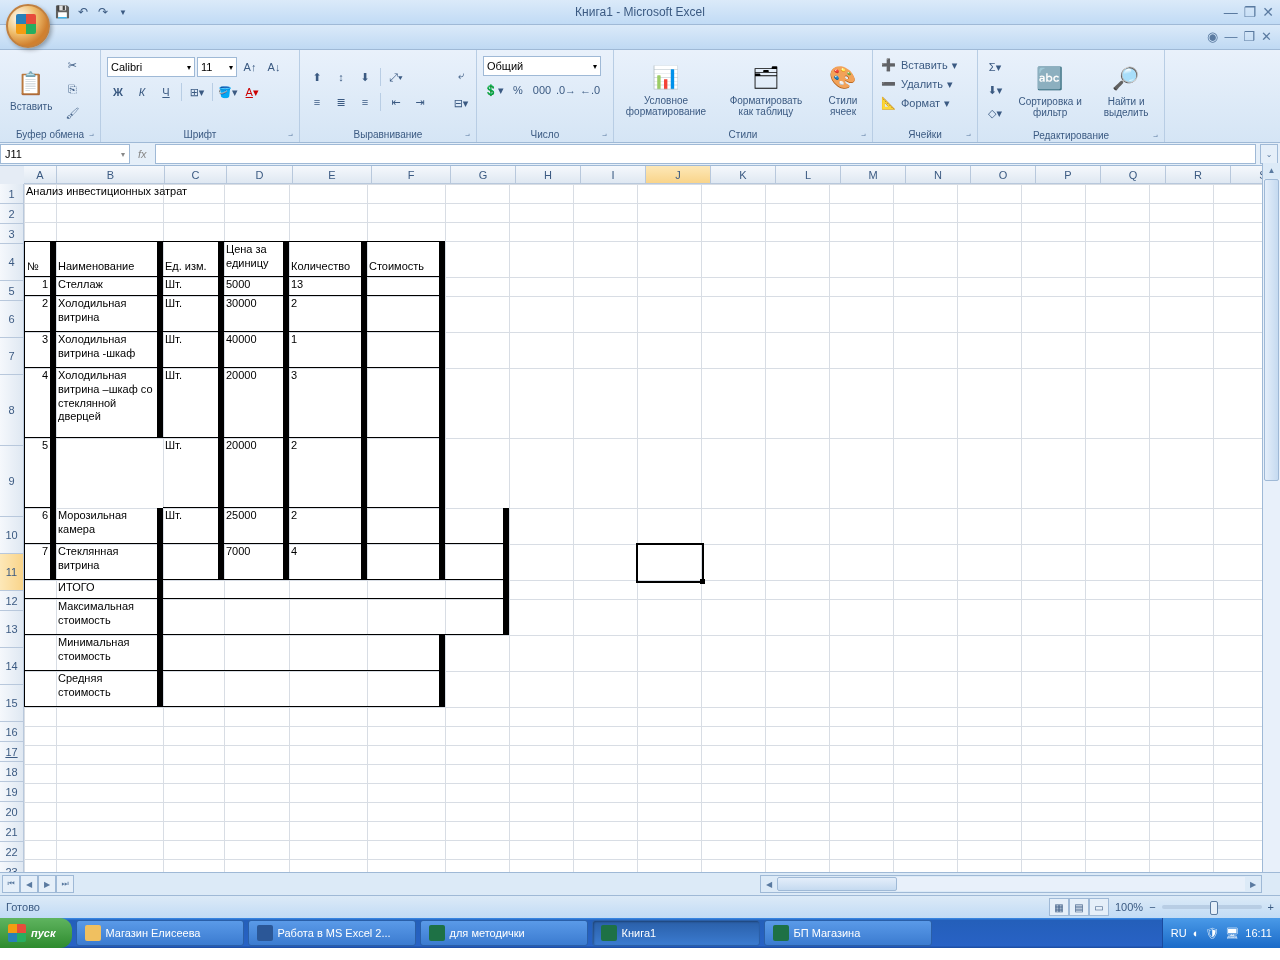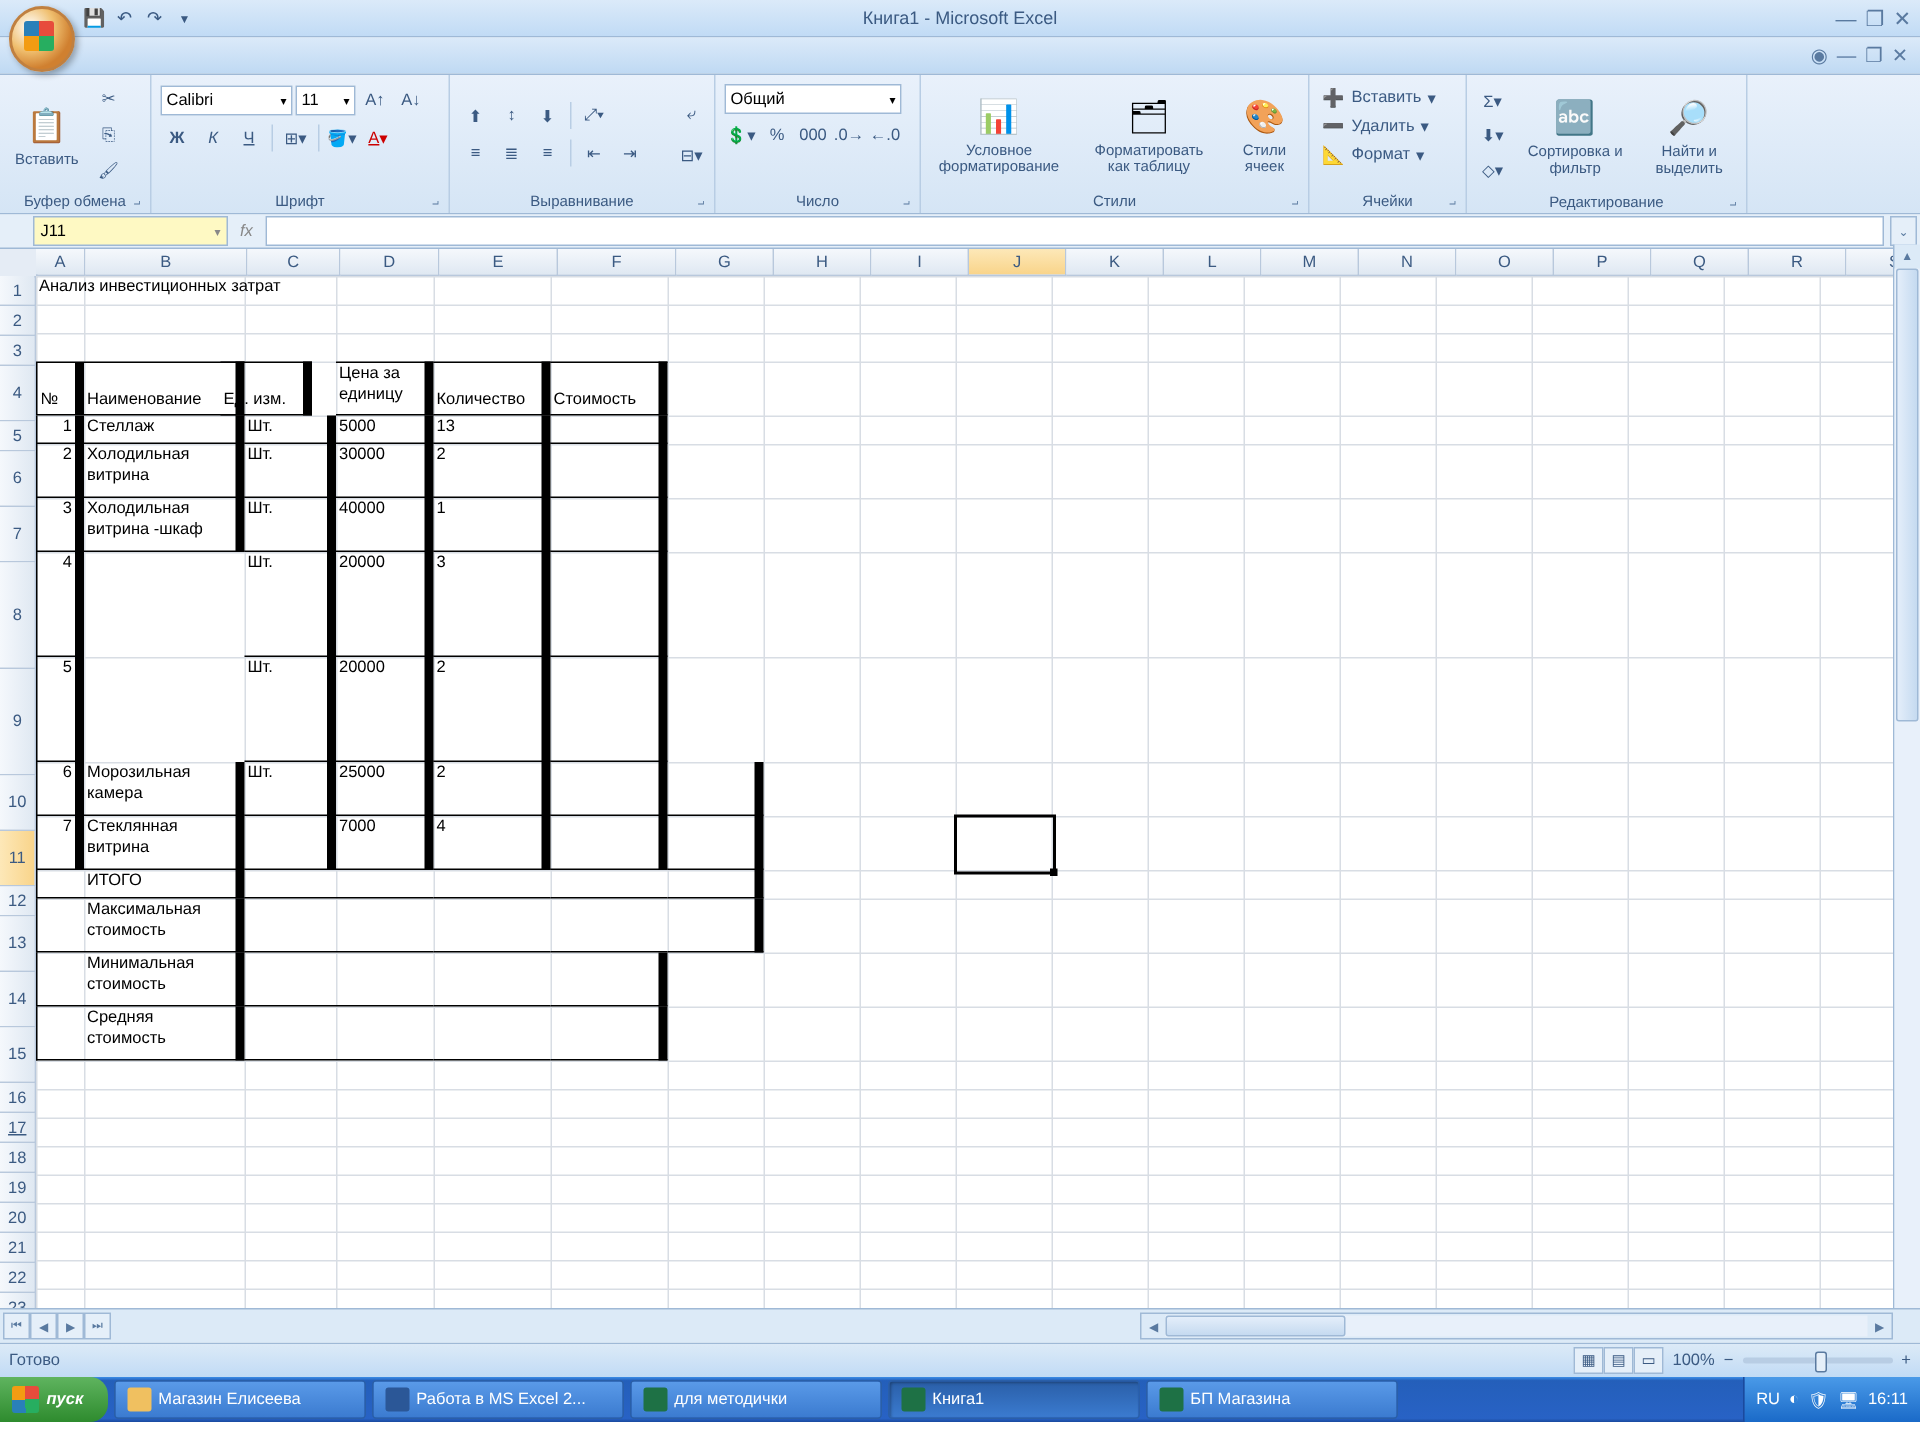--- a/index.html
+++ b/index.html
@@ -27,21 +27,21 @@
 .small-btn{width:20px;height:20px;border:1px solid transparent;display:flex;align-items:center;justify-content:center;font-size:11px;color:#3b5a82;cursor:pointer}
 .font-name{width:80px;height:18px;border:1px solid #9fb9d6;background:#fff;font-size:11px;padding:0 3px;display:flex;align-items:center;justify-content:space-between}
 .font-size{width:32px;height:18px;border:1px solid #9fb9d6;background:#fff;font-size:11px;padding:0 3px;display:flex;align-items:center;justify-content:space-between}
 .number-fmt{width:110px;height:18px;border:1px solid #9fb9d6;background:#fff;font-size:11px;padding:0 3px;display:flex;align-items:center;justify-content:space-between}
 .col{display:flex;flex-direction:column;gap:2px}
 .row{display:flex;gap:2px;align-items:center}
 .sep{width:1px;height:18px;background:#b8cde4;margin:0 2px}
 .menu-item{display:flex;align-items:center;gap:4px;font-size:11px;color:#3b5a82;padding:1px 2px;cursor:pointer}
 .menu-item .mi-icon{width:16px;height:16px;display:flex;align-items:center;justify-content:center;font-size:12px}
 .fx-bar{height:22px;background:#e5eff9;border-bottom:1px solid #9fb9d6;display:flex;align-items:center}
-.name-box{width:120px;height:18px;border:1px solid #9fb9d6;background:#fef9c3;margin-left:22px;padding:0 4px;display:flex;align-items:center;justify-content:space-between;font-size:11px}
+.name-box{width:120px;height:18px;border:1px solid #9fb9d6;background:#ffffff;padding:0 4px;display:flex;align-items:center;justify-content:space-between;font-size:11px}
 .fx-lbl{margin:0 8px;font-style:italic;color:#888}
 .fx-input{flex:1;height:18px;border:1px solid #9fb9d6;background:#fff;margin-right:4px}
 .fx-expand{width:16px;height:18px;display:flex;align-items:center;justify-content:center;border:1px solid #9fb9d6;background:#e5eff9;margin-right:2px;font-size:8px;color:#5a7aa0}
 .grid-area{position:relative;height:706px;overflow:hidden;background:#fff}
 .select-all{position:absolute;left:0;top:0;width:24px;height:18px;background:#e5ecf5;border-right:1px solid #b8c8dc;border-bottom:1px solid #b8c8dc}
 .col-headers{position:absolute;left:24px;top:0;height:18px;display:flex}
 .ch{background:linear-gradient(#f5f8fc,#dfe8f2);border-right:1px solid #b8c8dc;border-bottom:1px solid #b8c8dc;text-align:center;font-size:11px;line-height:18px;color:#3b5a82}
 .ch.active{background:linear-gradient(#fde8b8,#f9d48a)}
 .row-headers{position:absolute;left:0;top:18px;width:24px}
 .rh{background:linear-gradient(90deg,#f5f8fc,#dfe8f2);border-right:1px solid #b8c8dc;border-bottom:1px solid #b8c8dc;text-align:center;font-size:11px;color:#3b5a82;display:flex;align-items:center;justify-content:center}
@@ -345,21 +345,21 @@
       <div class="gl-h" style="top: 561px; width: 1253px;"></div>
       <div class="gl-h" style="top: 580px; width: 1253px;"></div>
       <div class="gl-h" style="top: 599px; width: 1253px;"></div>
       <div class="gl-h" style="top: 618px; width: 1253px;"></div>
       <div class="gl-h" style="top: 637px; width: 1253px;"></div>
       <div class="gl-h" style="top: 656px; width: 1253px;"></div>
       <div class="gl-h" style="top: 675px; width: 1253px;"></div>
       <div class="cell " style="left: 0px; top: 0px; width: 200px; height: 19px;">Анализ инвестиционных затрат</div>
       <div class="cell b-t b-l b-b b-r" style="left: 0px; top: 57px; width: 32px; height: 36px; padding-top: 18px;">№</div>
       <div class="cell b-t b-b b-r" style="left: 32px; top: 57px; width: 107px; height: 36px; padding-top: 18px;">Наименование</div>
-      <div class="cell b-t b-b b-r" style="left: 123px; top: 57px; width: 61px; height: 36px; padding-top: 18px;">Ед. изм.</div>
+      <div class="cell b-t b-b b-r" style="left: 139px; top: 57px; width: 61px; height: 36px; padding-top: 18px;">Ед. изм.</div>
       <div class="cell b-t b-b b-r" style="left: 200px; top: 57px; width: 65px; height: 36px;">Цена за единицу</div>
       <div class="cell b-t b-b b-r" style="left: 265px; top: 57px; width: 78px; height: 36px; padding-top: 18px;">Количество</div>
       <div class="cell b-t b-b b-r" style="left: 343px; top: 57px; width: 78px; height: 36px; padding-top: 18px;">Стоимость</div>
       <div class="cell b-l b-b b-r ar" style="left: 0px; top: 93px; width: 32px; height: 19px;">1</div>
       <div class="cell b-b b-r" style="left: 32px; top: 93px; width: 107px; height: 19px;">Стеллаж</div>
       <div class="cell b-b b-r" style="left: 139px; top: 93px; width: 61px; height: 19px;">Шт.</div>
       <div class="cell b-b b-r" style="left: 200px; top: 93px; width: 65px; height: 19px;">5000</div>
       <div class="cell b-b b-r" style="left: 265px; top: 93px; width: 78px; height: 19px;">13</div>
       <div class="cell b-b b-r" style="left: 343px; top: 93px; width: 78px; height: 19px;"></div>
       <div class="cell b-l b-b b-r ar" style="left: 0px; top: 112px; width: 32px; height: 36px;">2</div>
@@ -368,20 +368,21 @@
       <div class="cell b-b b-r" style="left: 200px; top: 112px; width: 65px; height: 36px;">30000</div>
       <div class="cell b-b b-r" style="left: 265px; top: 112px; width: 78px; height: 36px;">2</div>
       <div class="cell b-b b-r" style="left: 343px; top: 112px; width: 78px; height: 36px;"></div>
       <div class="cell b-l b-b b-r ar" style="left: 0px; top: 148px; width: 32px; height: 36px;">3</div>
       <div class="cell b-b b-r" style="left: 32px; top: 148px; width: 107px; height: 36px;">Холодильная витрина -шкаф</div>
       <div class="cell b-b b-r" style="left: 139px; top: 148px; width: 61px; height: 36px;">Шт.</div>
       <div class="cell b-b b-r" style="left: 200px; top: 148px; width: 65px; height: 36px;">40000</div>
       <div class="cell b-b b-r" style="left: 265px; top: 148px; width: 78px; height: 36px;">1</div>
       <div class="cell b-b b-r" style="left: 343px; top: 148px; width: 78px; height: 36px;"></div>
       <div class="cell b-l b-b b-r ar" style="left: 0px; top: 184px; width: 32px; height: 70px;">4</div>
+      <div class="cell b-b b-r" style="left: 32px; top: 184px; width: 107px; height: 70px;">Холодильная витрина –шкаф со стеклянной дверцей</div>
       <div class="cell b-b b-r" style="left: 139px; top: 184px; width: 61px; height: 70px;">Шт.</div>
       <div class="cell b-b b-r" style="left: 200px; top: 184px; width: 65px; height: 70px;">20000</div>
       <div class="cell b-b b-r" style="left: 265px; top: 184px; width: 78px; height: 70px;">3</div>
       <div class="cell b-b b-r" style="left: 343px; top: 184px; width: 78px; height: 70px;"></div>
       <div class="cell b-l b-b b-r ar" style="left: 0px; top: 254px; width: 32px; height: 70px;">5</div>
       <div class="cell b-b b-r" style="left: 139px; top: 254px; width: 61px; height: 70px;">Шт.</div>
       <div class="cell b-b b-r" style="left: 200px; top: 254px; width: 65px; height: 70px;">20000</div>
       <div class="cell b-b b-r" style="left: 265px; top: 254px; width: 78px; height: 70px;">2</div>
       <div class="cell b-b b-r" style="left: 343px; top: 254px; width: 78px; height: 70px;"></div>
       <div class="cell b-l b-b b-r ar" style="left: 0px; top: 324px; width: 32px; height: 36px;">6</div>

